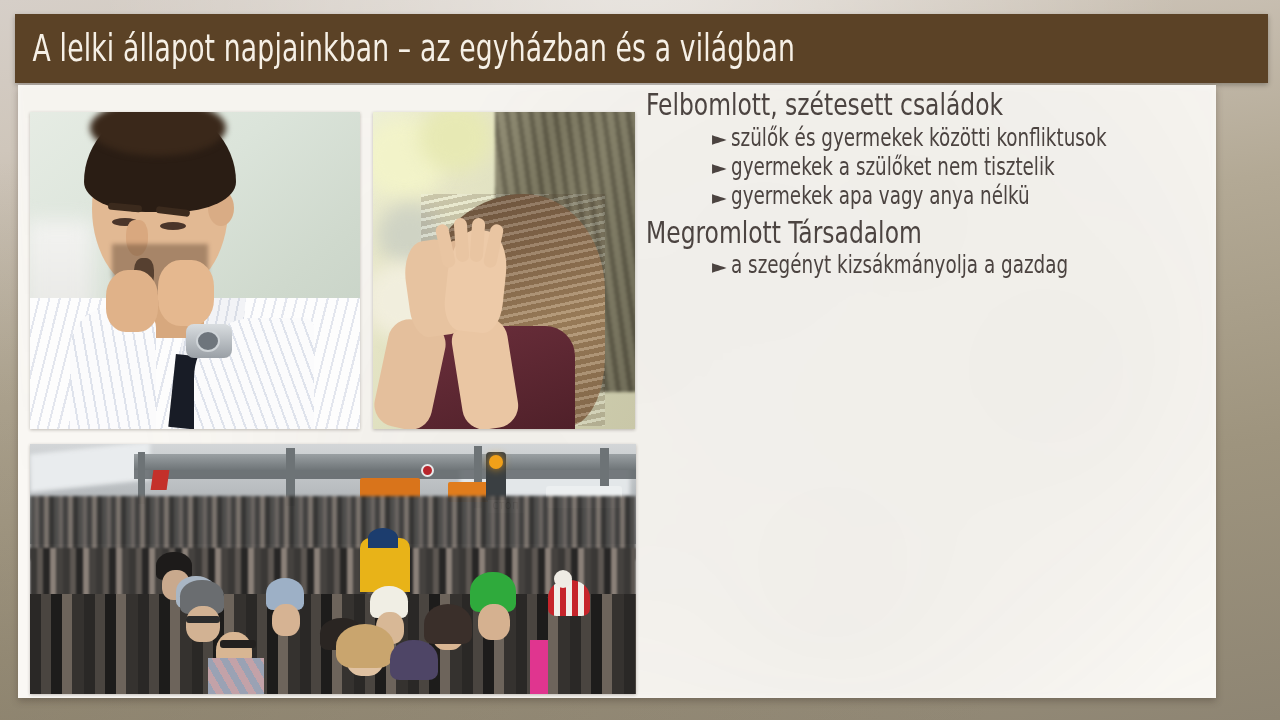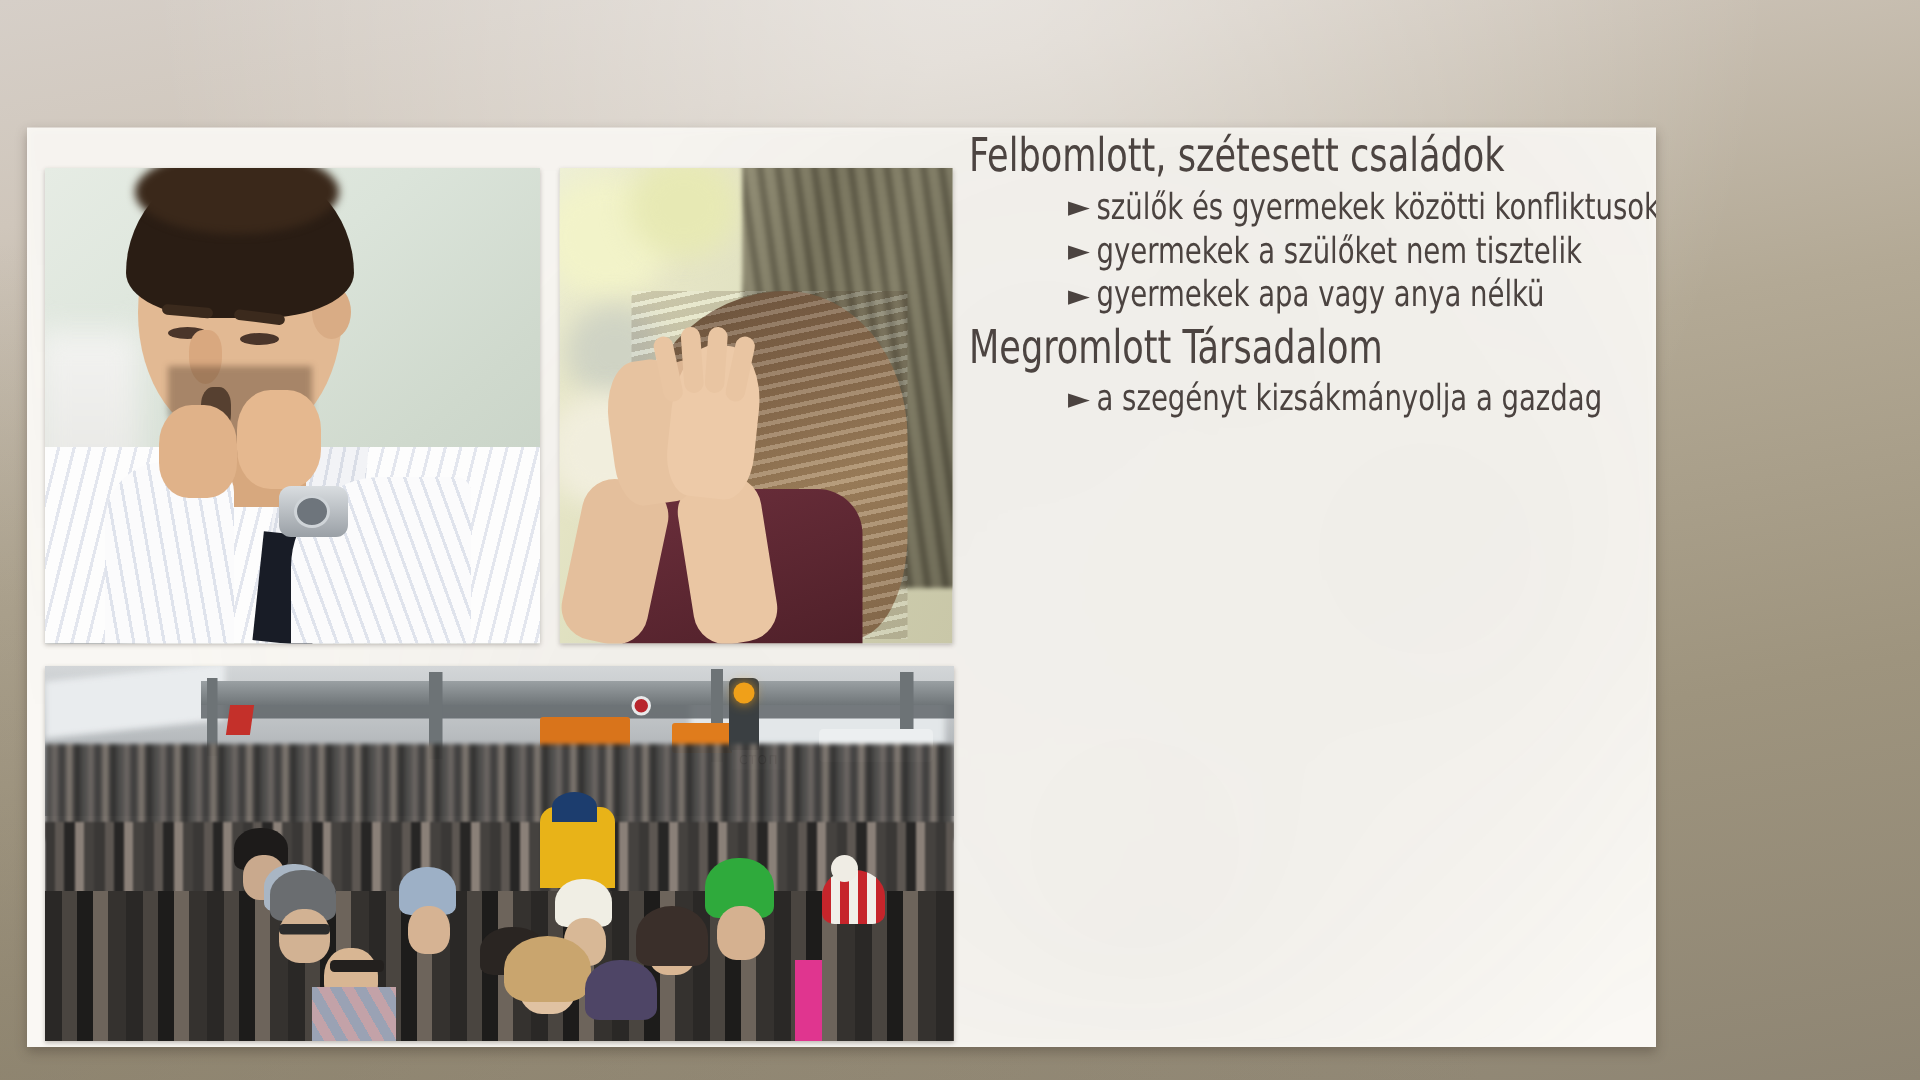--- a/index.html
+++ b/index.html
@@ -30,21 +30,21 @@
   .title-bar .title-text{
     color:#f6f0e6; font-size:37px; font-weight:400;
     font-family:"DejaVu Sans Condensed","Liberation Sans", sans-serif;
     transform:scaleX(.80); transform-origin:left center;
     white-space:nowrap; letter-spacing:.2px;
     padding-left:22px;
   }
 
   
   .content-panel{
-    position:absolute; left:18px; top:85px; width:1086px; height:613px;
+    position:absolute; left:18px; top:85px; width:1198px; height:613px;
     background:#faf8f4;
     box-shadow:0 3px 7px rgba(60,50,40,.35);
     overflow:hidden;
   }
   
   .panel-watermark{
     position:absolute; inset:0; opacity:.055;
     background:
       radial-gradient(circle at 62% 28%, #5d5a4c 0 8%, transparent 38%),
       radial-gradient(circle at 74% 22%, #4e4b3e 0 6%, transparent 32%),
@@ -215,20 +215,23 @@
     font-family:"DejaVu Sans Condensed","Liberation Sans", sans-serif;
     transform:scaleX(.85); transform-origin:left center;
     white-space:nowrap;
   }
 </style>
 </head>
 <body>
 
 <div id="slide-root">
 
+  <div class="title-bar">
+    <div class="title-text">A lelki állapot napjainkban – az egyházban és a világban</div>
+  </div>
 
   <div class="content-panel">
     <div class="panel-watermark"></div>
 
     <div class="photo" id="photo-man">
       <div class="man-bg"></div>
       <div class="man-blur-l"></div>
       <div class="man-blur-d"></div>
       <div class="man-shirt"></div>
       <div class="man-shirt-fold"></div>

